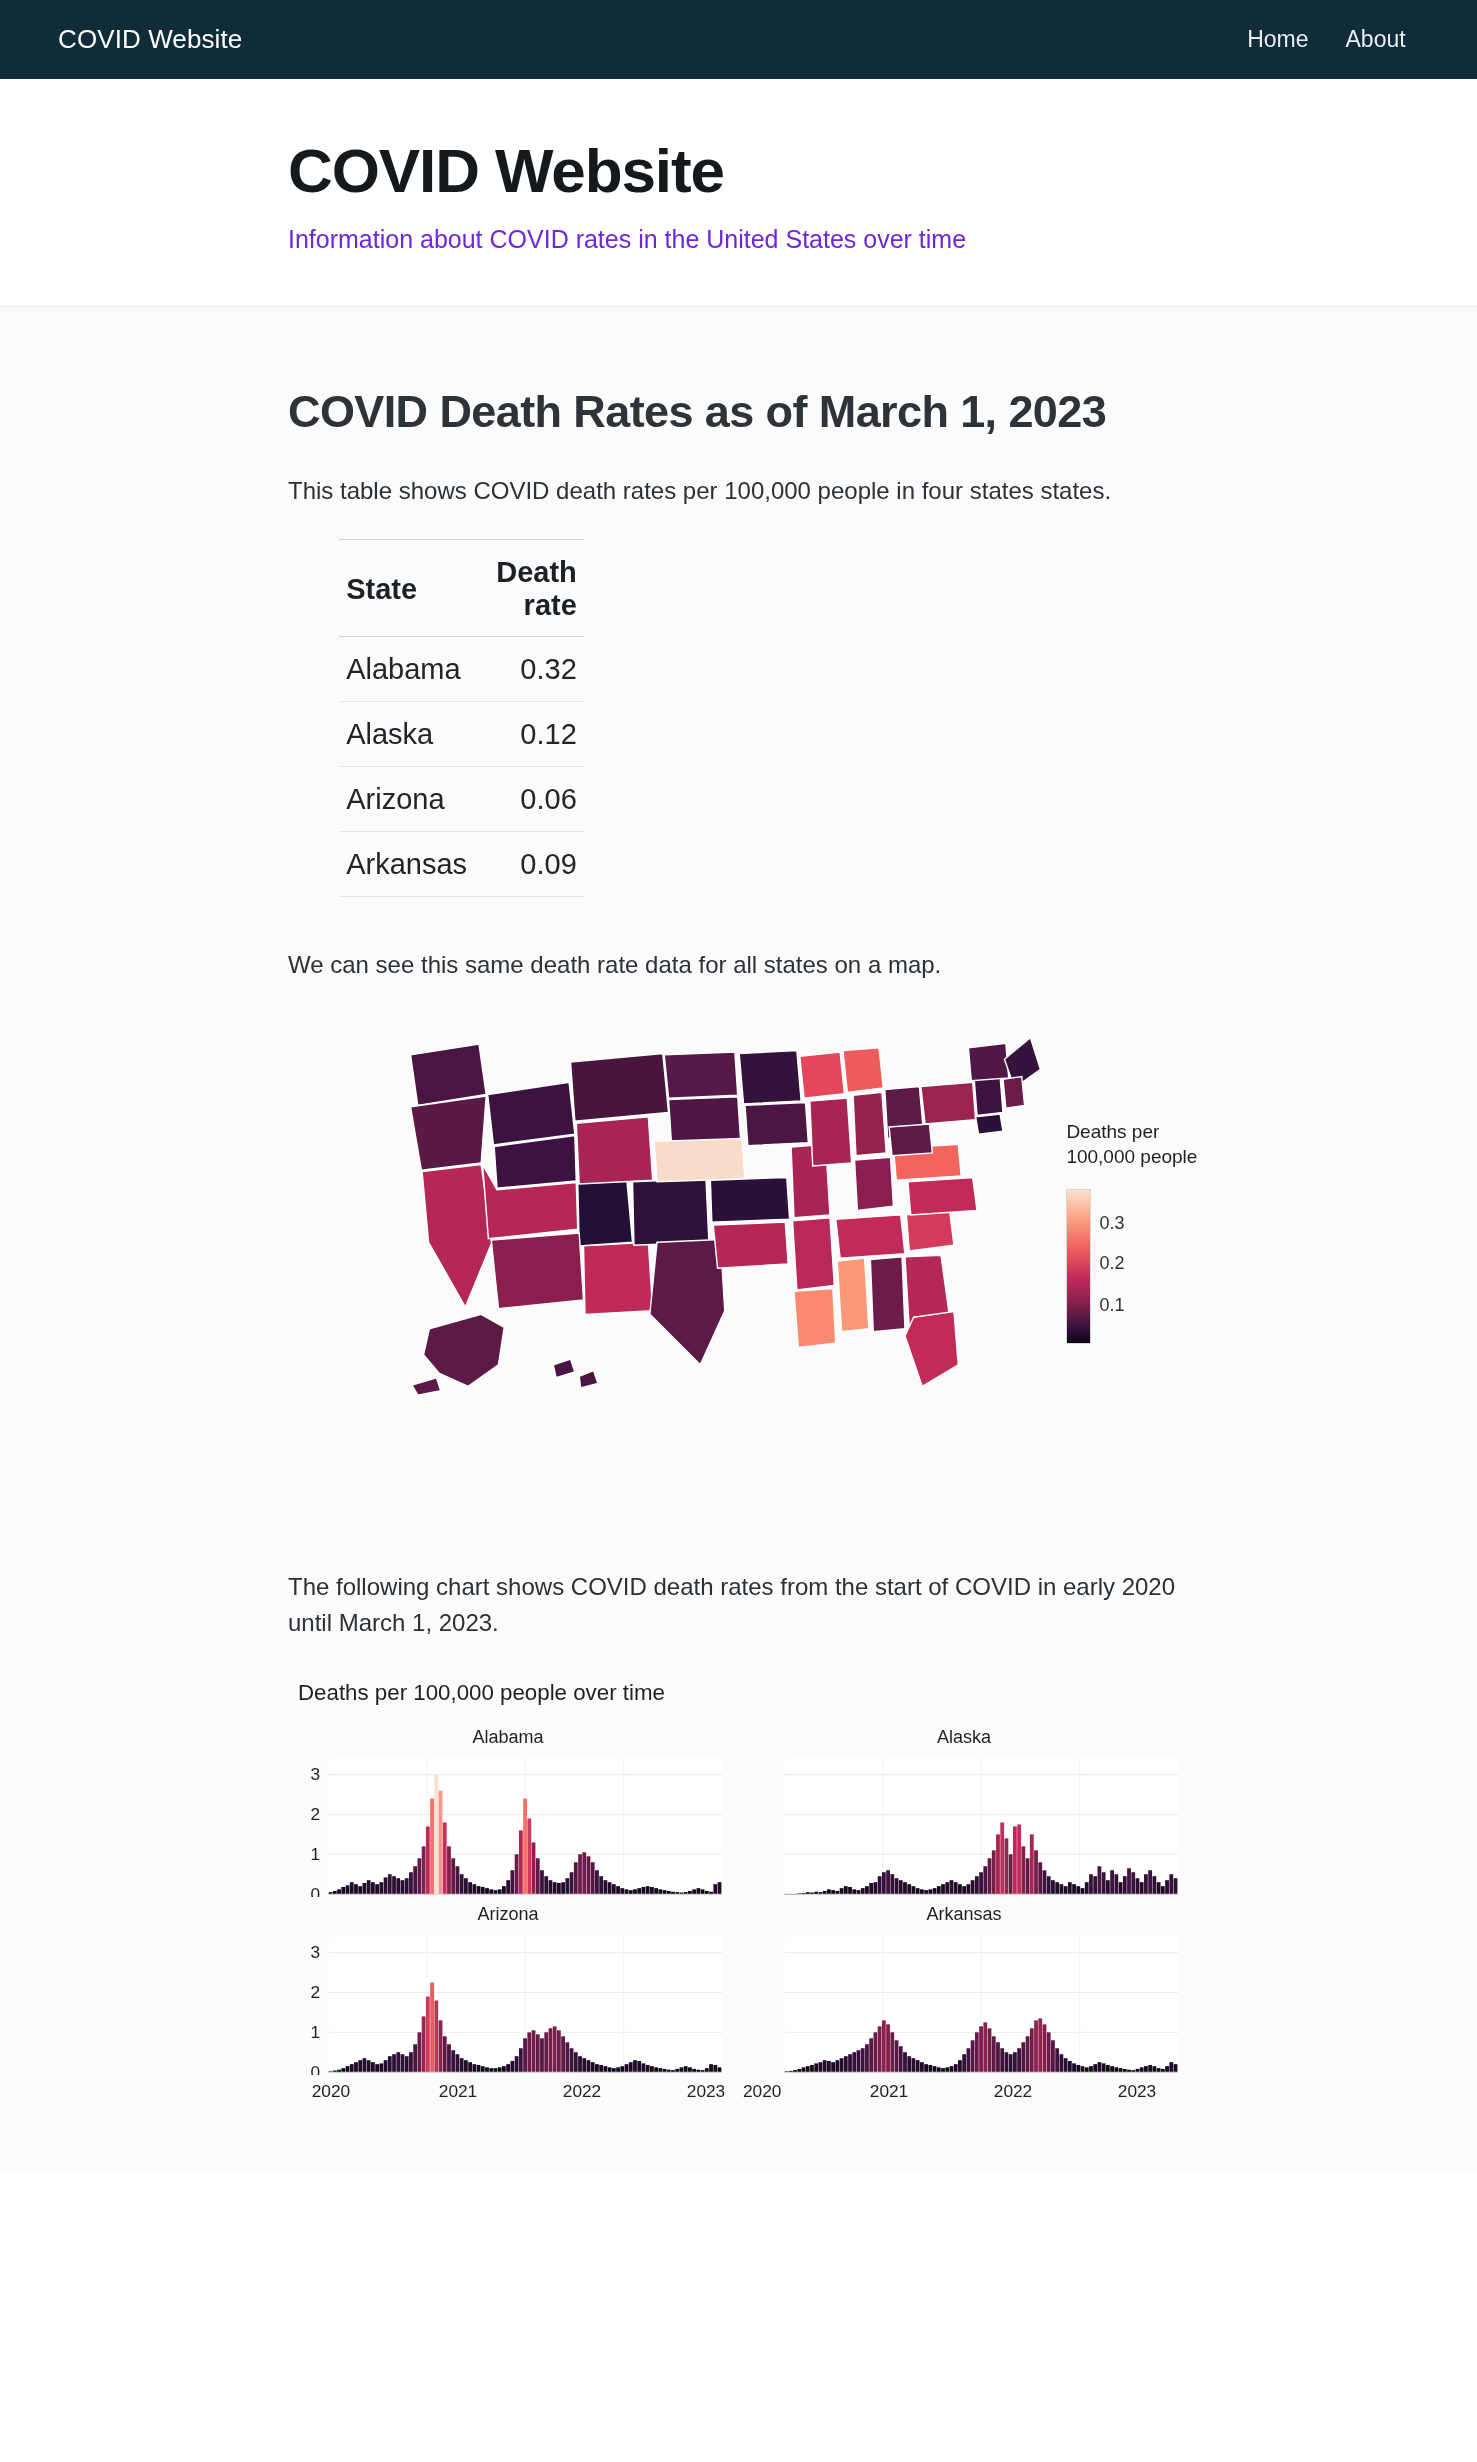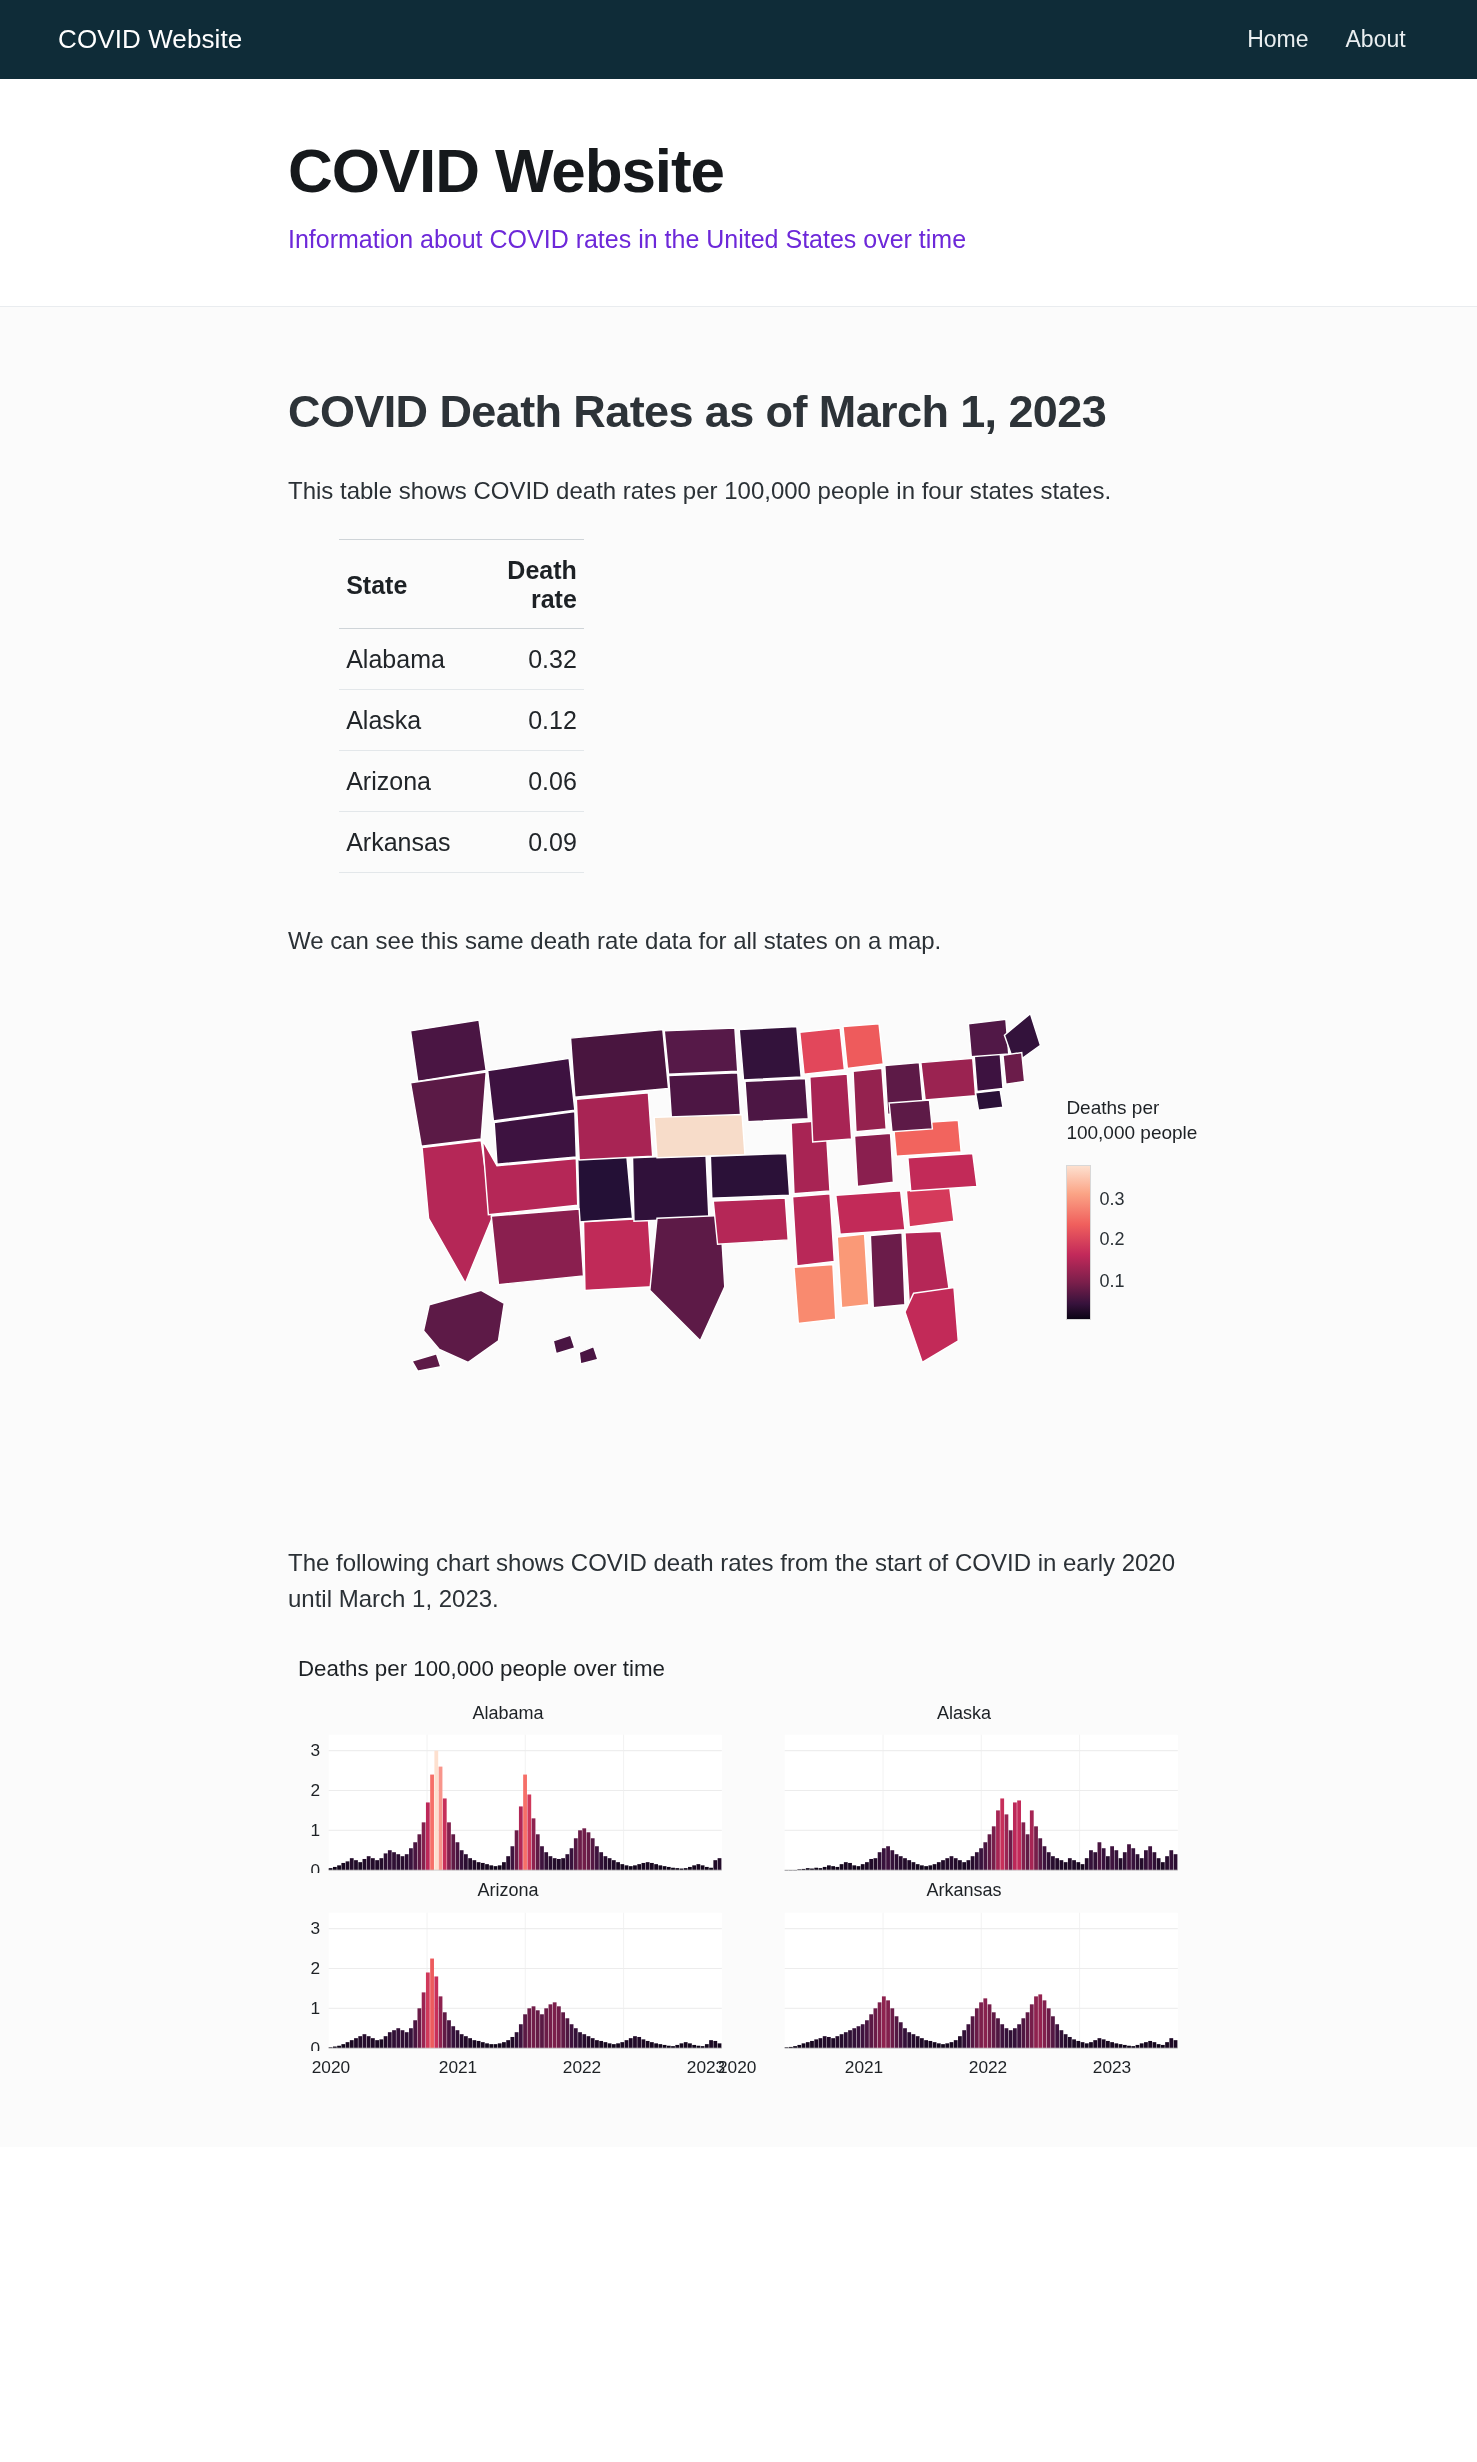--- a/index.html
+++ b/index.html
@@ -80,21 +80,21 @@
   }
 
   
   .table-wrap {
     margin: 30px 0 50px 0;
     padding-left: 339px;
   }
   table.death-table {
     border-collapse: collapse;
     width: 245px;
-    font-size: 25px;
+    font-size: 29px;
   }
   table.death-table th {
     font-weight: bold;
     padding: 16px 7.2px 14.4px 7.2px;
     border-top: 1.4px solid #cfd4d8;
     border-bottom: 1.4px solid #cfd4d8;
     color: #1d2125;
   }
   table.death-table th.col-state { text-align: left; }
   table.death-table th.col-rate { text-align: right; }
@@ -165,21 +165,21 @@
   }
   .facet-label {
     text-align: center;
     font-size: 18px;
     color: #1d2125;
     padding: 4.3px 0 5.8px 0;
   }
   .x-axis-row {
     display: grid;
     grid-template-columns: 440px 440px;
-    column-gap: 2px;
+    column-gap: 27px;
     font-size: 17.3px;
     color: #1d2125;
   }
   .x-axis {
     position: relative;
     height: 29px;
     margin-left: 40px;
   }
   .x-axis span {
     position: absolute;

